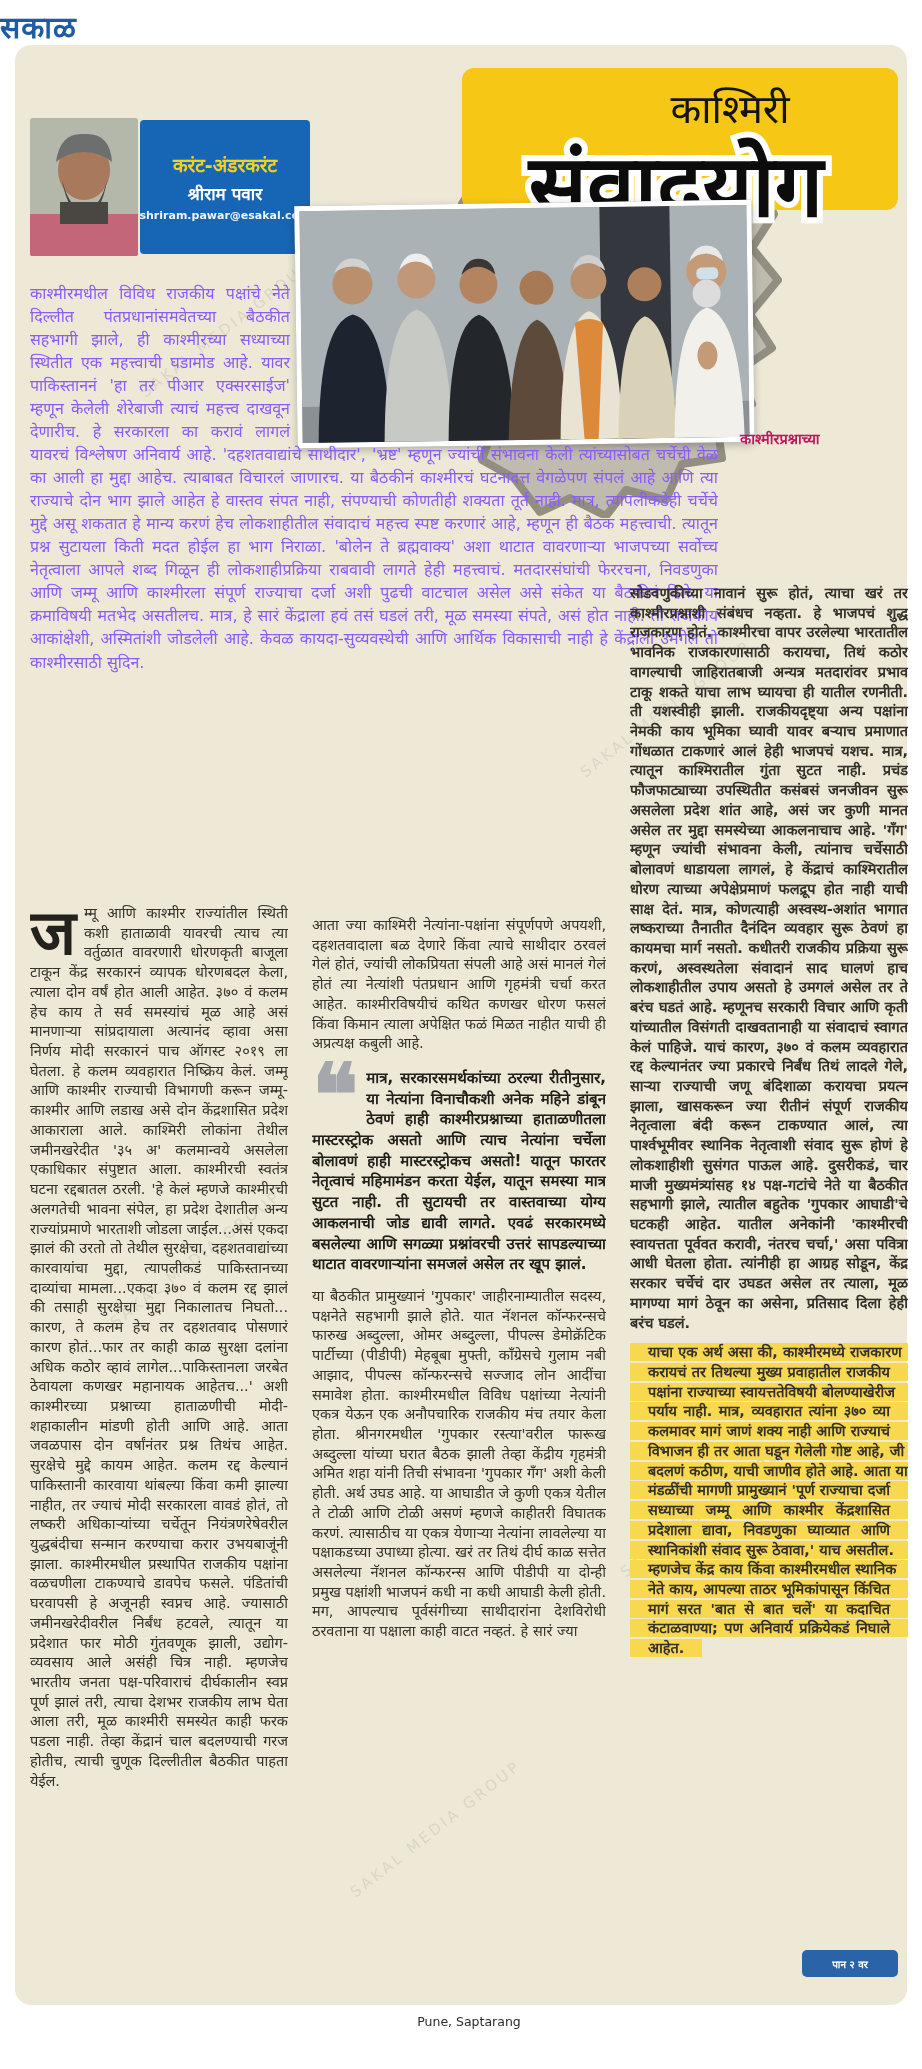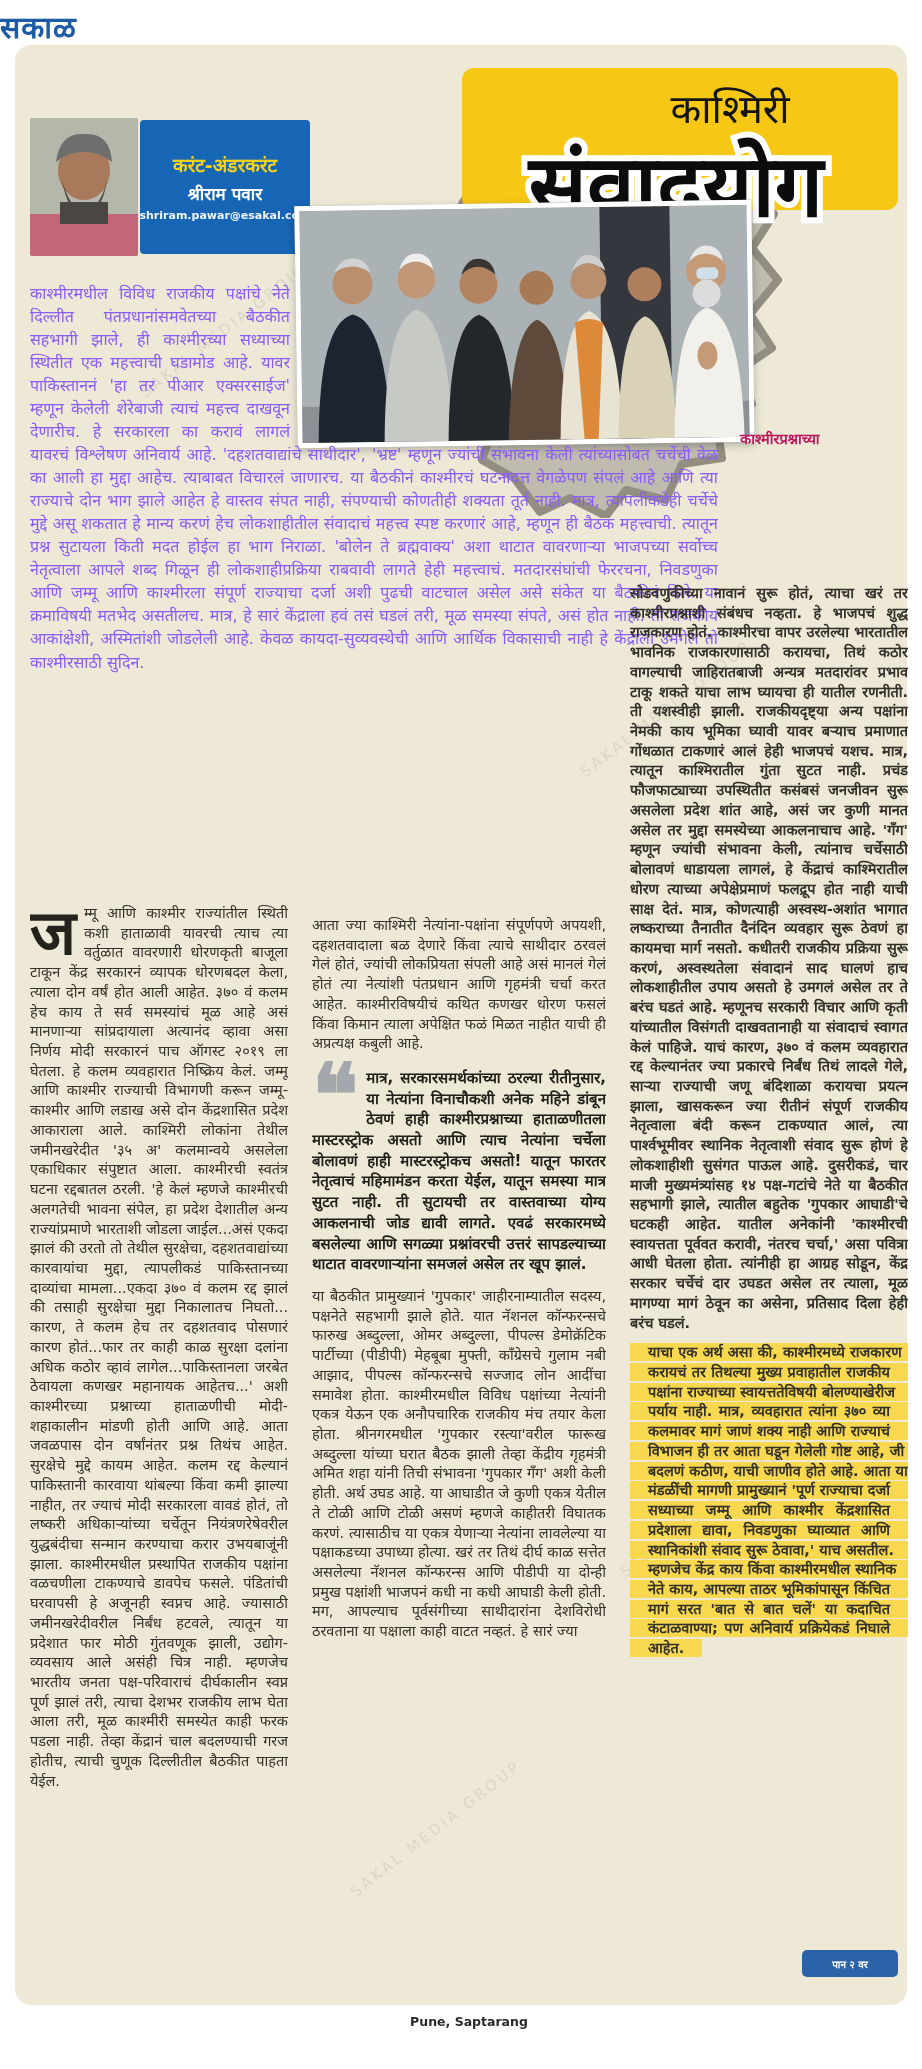--- a/index.html
+++ b/index.html
@@ -29,21 +29,21 @@
   .col3-lead{left:740px;top:428px;width:184px;font-size:14.5px;font-weight:bold;color:#be185d;}
   .col3{left:630px;top:584px;width:278px;height:1356px;font-weight:bold;}
   .dropcap{float:left;font-size:62px;line-height:.82;font-weight:bold;color:#23221c;padding:4px 8px 0 0;}
   .pquote{margin:14px 0 12px 0;font-weight:bold;color:#201f19;font-size:15px;line-height:1.38;}
   .qmark{float:left;font-size:86px;line-height:.62;color:#a4a8ad;padding-right:8px;font-family:"DejaVu Serif","Liberation Serif",serif;}
   .para{margin:0 0 10px 0;}
   .hl{background:#f8d84f;box-decoration-break:clone;-webkit-box-decoration-break:clone;padding:1px 18px;}
   .next-page{left:802px;top:1950px;width:96px;height:27px;background:#2a63a8;color:#fff;border-radius:5px;
              display:flex;align-items:center;justify-content:center;font-size:10px;font-weight:bold;}
   .footer{left:0;top:2014px;width:922px;text-align:center;color:#2b2b2b;font-size:12.5px;line-height:1.35;}
-  .footer .f1{font-weight:bold;padding-left:16px;}
+  .footer .f1{font-weight:normal;padding-left:16px;}
   .wm{color:rgba(120,120,120,.16);font-size:15px;letter-spacing:3px;transform:rotate(-38deg);white-space:nowrap;pointer-events:none;}
 </style>
 </head>
 <body>
 
 <div class="abs card"></div>
 
 <div class="abs logo">सकाळ</div>
 
 <div class="abs wm" style="left:120px;top:320px;">SAKAL MEDIA GROUP</div>

